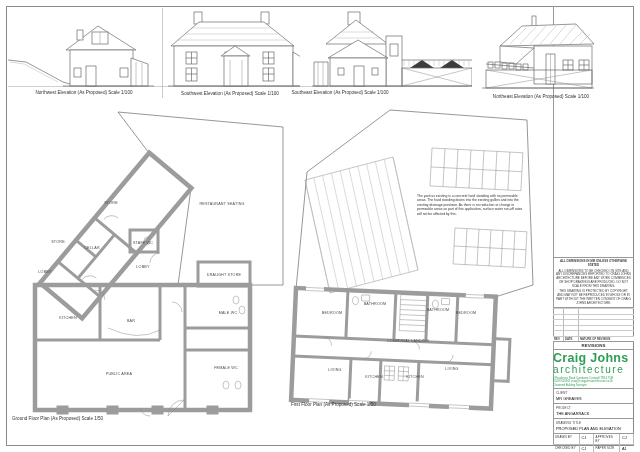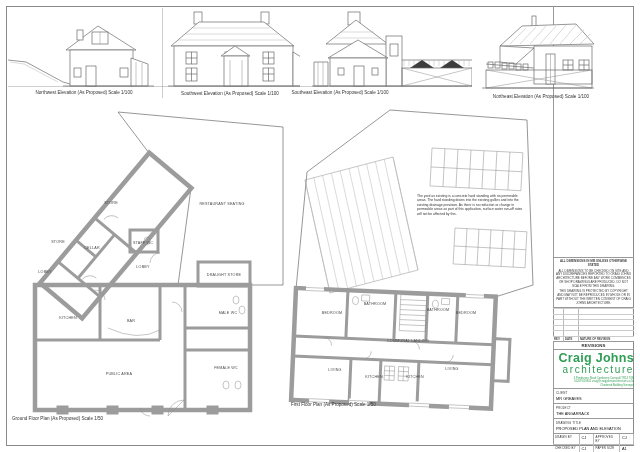--- a/index.html
+++ b/index.html
@@ -23,21 +23,21 @@
   
   .tb{left:553px;top:257px;width:81px;height:188px;border-top:1px solid #999;}
   .tb-sec{border-bottom:1px solid #999;padding:2px 3px;}
   .tb-notes{font-size:3px;line-height:1.25;color:#444;text-align:center;}
   .tb-notes p{margin:0 0 2px 0;}
   .revgrid{display:grid;grid-template-columns:11px 15px 1fr;border-bottom:1px solid #999;}
   .revgrid .c{border-right:1px solid #bbb;border-top:1px solid #ccc;height:4.5px;font-size:2.8px;color:#444;padding-left:1px;}
   .revgrid .c:nth-child(3n){border-right:none;}
   .revhead{font-weight:bold;background:#fff;}
   .revtitle{text-align:center;font-size:4.4px;font-weight:bold;color:#333;padding:1px 0;border-bottom:1px solid #999;}
-  .logo{text-align:right;padding:2px 0 1px 0;border-bottom:1px solid #999;}
+  .logo{text-align:left;padding:2px 0 1px 0;border-bottom:1px solid #999;}
   .logo-name{font-size:12.5px;font-weight:bold;letter-spacing:0.3px;line-height:1;}
   .logo-sub{font-size:10px;letter-spacing:1.6px;line-height:1.05;font-weight:400;}
   .logo-addr{font-size:2.7px;line-height:1.3;margin-top:1.5px;}
   .fld-label{font-size:2.9px;color:#333;letter-spacing:0.2px;}
   .fld-value{font-size:3.9px;color:#111;margin-top:1px;}
   .grid2{display:grid;grid-template-columns:1fr 14px 1fr 14px;border-bottom:1px solid #999;}
   .grid2 .cell{border-right:1px solid #bbb;padding:1px 2px;min-height:7px;}
   .grid2 .cell:last-child{border-right:none;}
 </style>
 </head>

